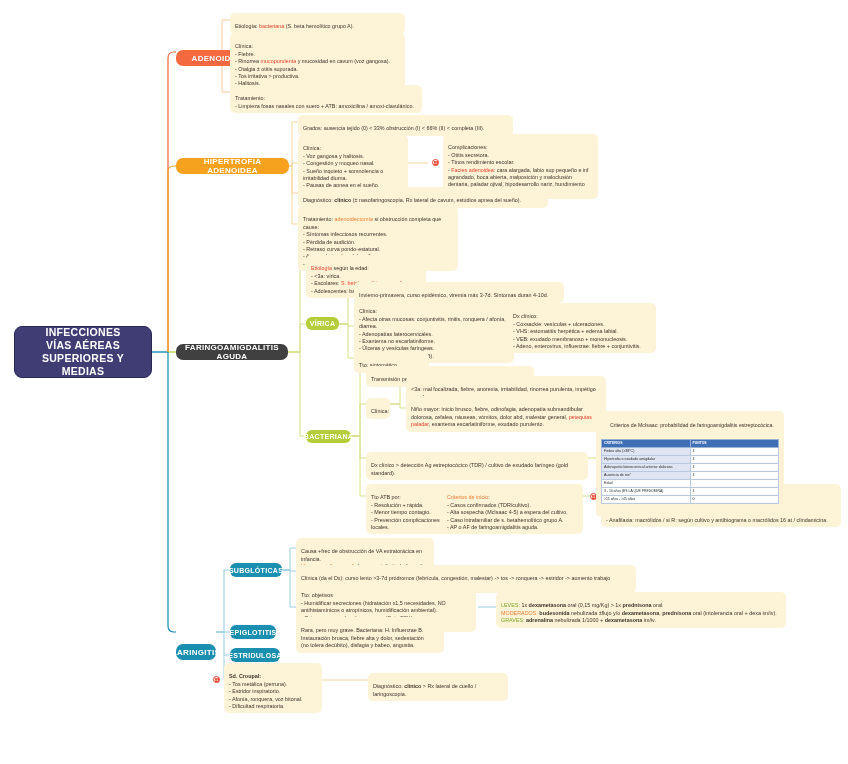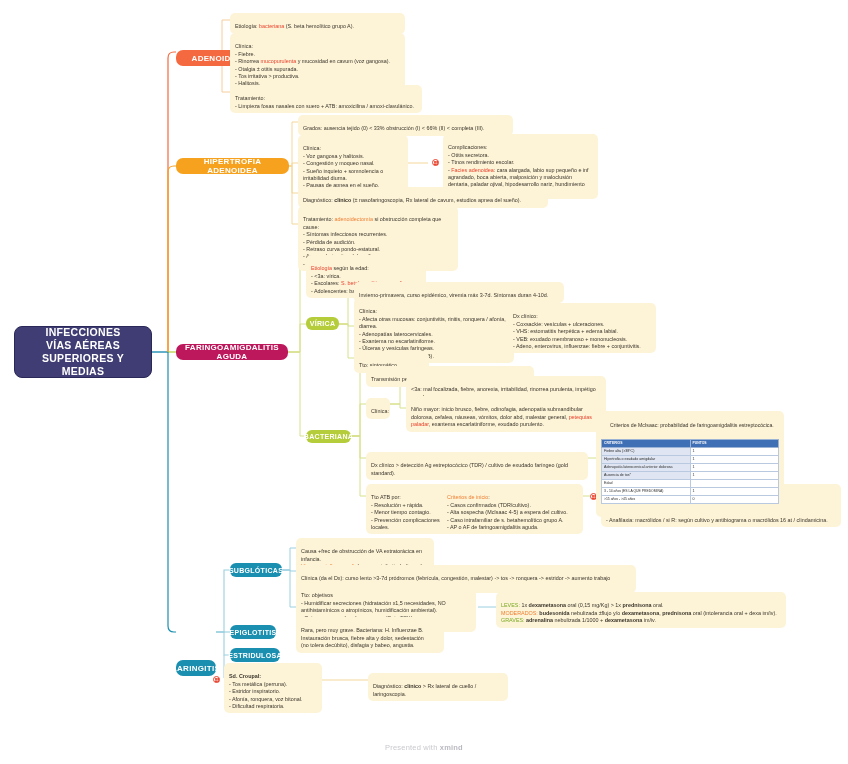--- a/index.html
+++ b/index.html
@@ -38,21 +38,21 @@
     border-radius: 8px;
   }
   .l1 {
     color: #ffffff;
     font-size: 8px;
     padding: 3px 7px;
     border-radius: 7px;
   }
   .l1.orange { background: #f4693f; }
   .l1.amber  { background: #f6a21e; }
-  .l1.green  { background: #be185d; }
+  .l1.green  { background: #404040; }
   .l1.teal   { background: #1a8fb0; }
   .l2 {
     color: #ffffff;
     font-size: 7px;
     padding: 2.5px 6px;
     border-radius: 6px;
   }
   .l2.green { background: #b5cd3a; }
   .l2.teal  { background: #1a8fb0; }
 
@@ -372,21 +372,21 @@
           <td class="pts">1</td>
         </tr>
         <tr>
           <td class="mc-sub">&gt;15 años - &gt;45 años</td>
           <td class="pts">0</td>
         </tr>
       </tbody>
     </table>
   </div>
 
-  <div class="node l1 teal" style="left:176px; top:660px; width:40px; height:16px;">
+  <div class="node l1 teal" style="left:176px; top:644px; width:40px; height:16px;">
     <span>LARINGITIS</span>
   </div>
 
   <div class="node l2 teal" style="left:230px; top:563px; width:52px; height:14px;">
     <span>SUBGLÓTICAS</span>
   </div>
 
   <div class="card" style="left:296px; top:538px; width:138px;">
     <span>Causa +frec de obstrucción de VA extratorácica en infancia.
 <span class="em-orange">Virus parainfluenzae 1</span>. Leve y autolimitada (imp el tto).
@@ -430,17 +430,14 @@
 - Tos metálica (perruna).
 - Estridor inspiratorio.
 - Afonía, ronquera, voz bitonal.
 - Dificultad respiratoria.</span>
   </div>
 
   <div class="card" style="left:368px; top:673px; width:140px;">
     <span>Diagnóstico: <span class="em-bold">clínico</span> &gt; Rx lateral de cuello / laringoscopia.</span>
   </div>
 
-  <div class="footer">
-    <span>Presented with </span><b>xmind</b>
-  </div>
 
 </div>
 
 </body></html>

